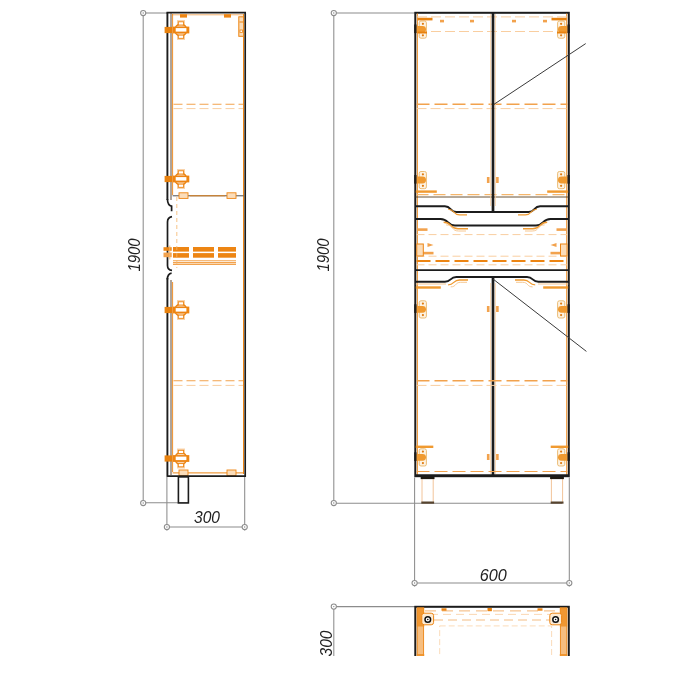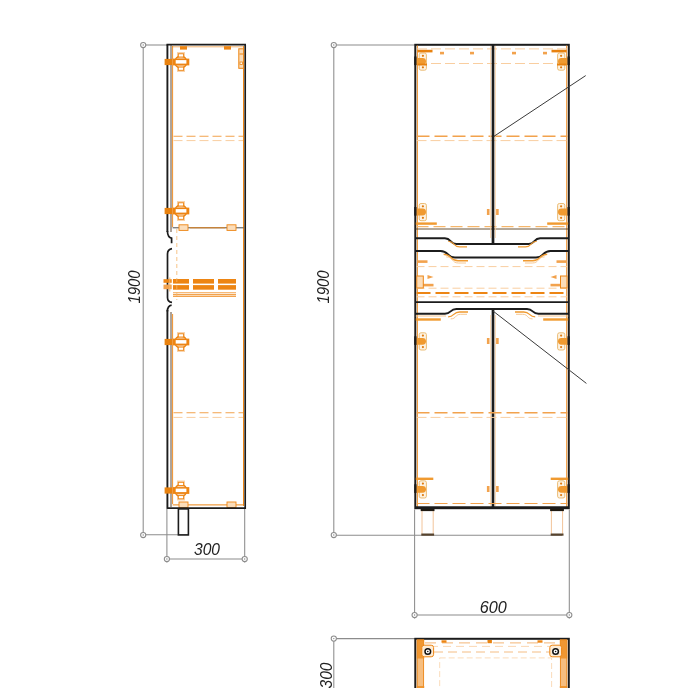--- a/index.html
+++ b/index.html
@@ -1,16 +1,16 @@
 <!DOCTYPE html>
 <html><head>
 <meta charset="utf-8">
 <style>
   html,body{margin:0;padding:0;background:#ffffff;}
-  #canvas{width:700px;height:656px;position:relative;font-family:"Liberation Sans", sans-serif;margin-top:32px;}
+  #canvas{width:700px;height:656px;position:relative;font-family:"Liberation Sans", sans-serif;}
   svg{display:block;}
   text{font-family:"Liberation Sans", sans-serif;font-style:italic;fill:#232323;}
 </style>
 </head>
 <body>
 <div id="canvas">
 <svg width="700" height="700" viewBox="0 0 700 700">
 <defs>
 </defs>
 

